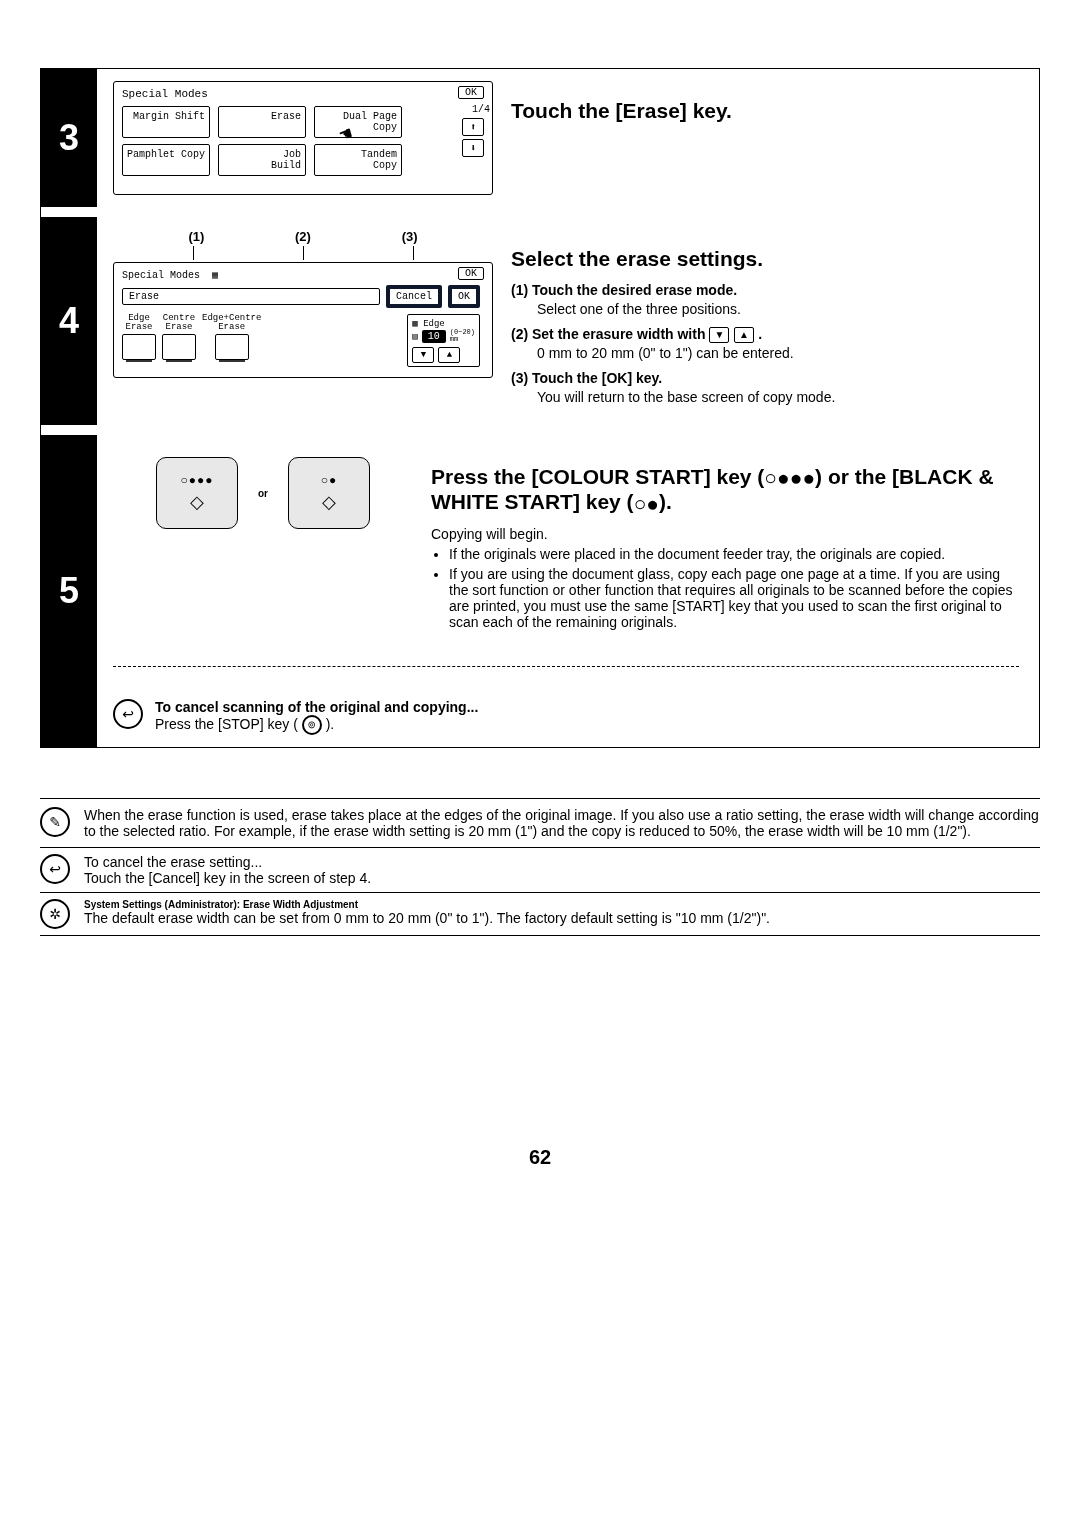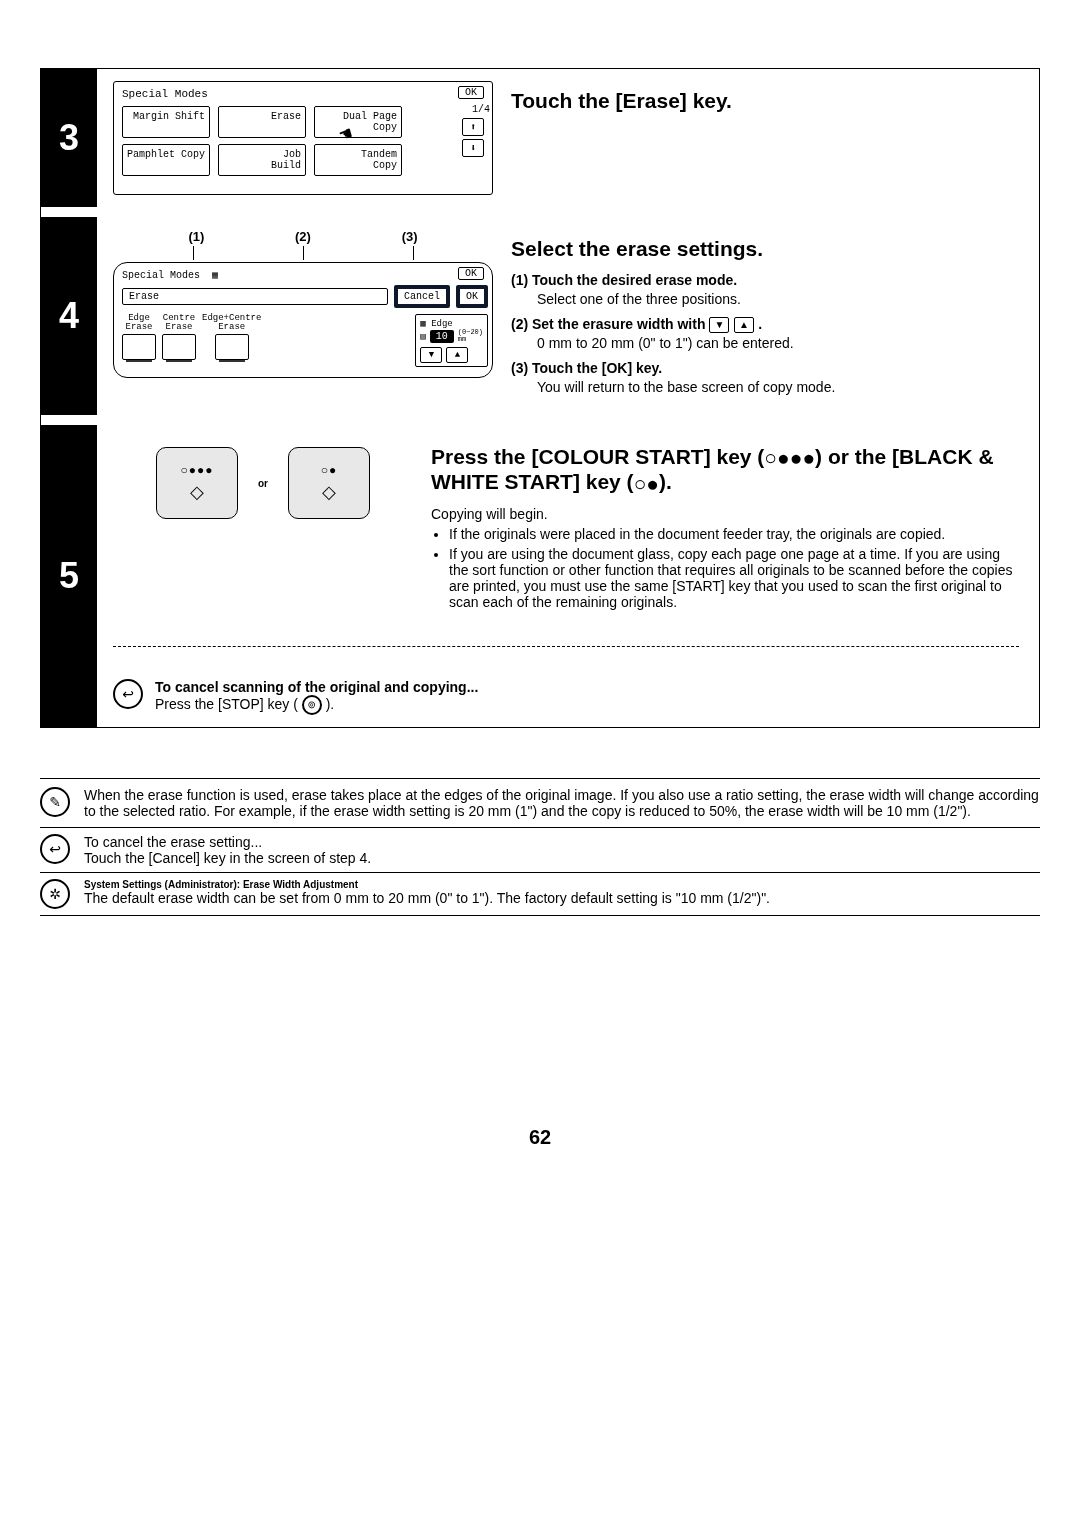--- a/index.html
+++ b/index.html
@@ -39,21 +39,21 @@
   .step-left {
     width: 380px;
     flex-shrink: 0;
   }
   .step-right {
     flex: 1;
   }
   .step-title {
     font-size: 21px;
     font-weight: bold;
-    margin: 8px 0 10px 0;
+    margin: 18px 0 10px 0;
   }
   .substep {
     margin-bottom: 8px;
   }
   .substep-h {
     font-weight: bold;
     font-size: 14px;
     display: inline;
   }
   .substep-body {
@@ -146,22 +146,22 @@
   }
   .s4-lines .v {
     position: absolute;
     width: 1px;
     background: #000;
     top: 0;
     bottom: 0;
   }
   .lcd4 {
     border: 1px solid #000;
-    border-radius: 14px;
-    padding: 6px 4px 8px 8px;
+    border-radius: 3px;
+    padding: 6px 12px 8px 8px;
     font-family: "Courier New", monospace;
     font-size: 10px;
     position: relative;
   }
   .lcd4-bar {
     border: 4px solid #0f172a;
     border-radius: 2px;
     padding: 2px 6px;
     font-size: 10px;
     display: inline-block;

